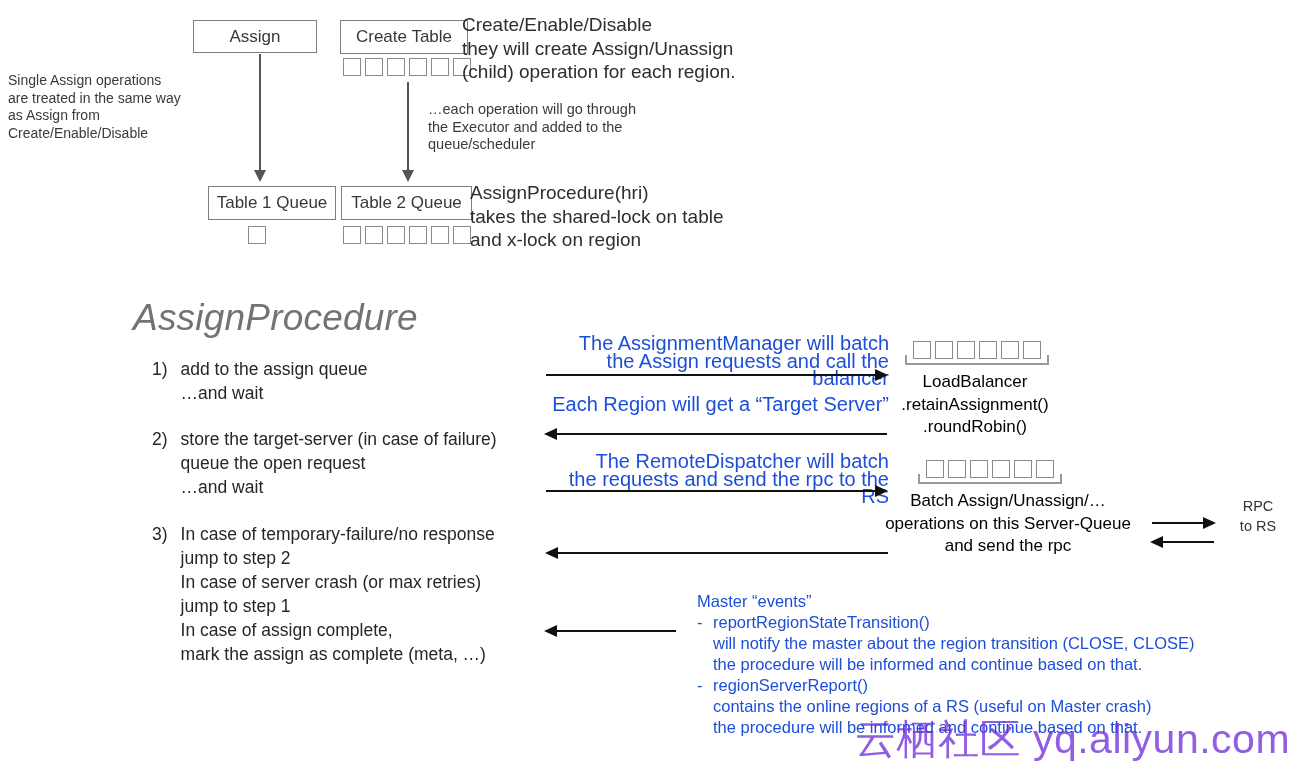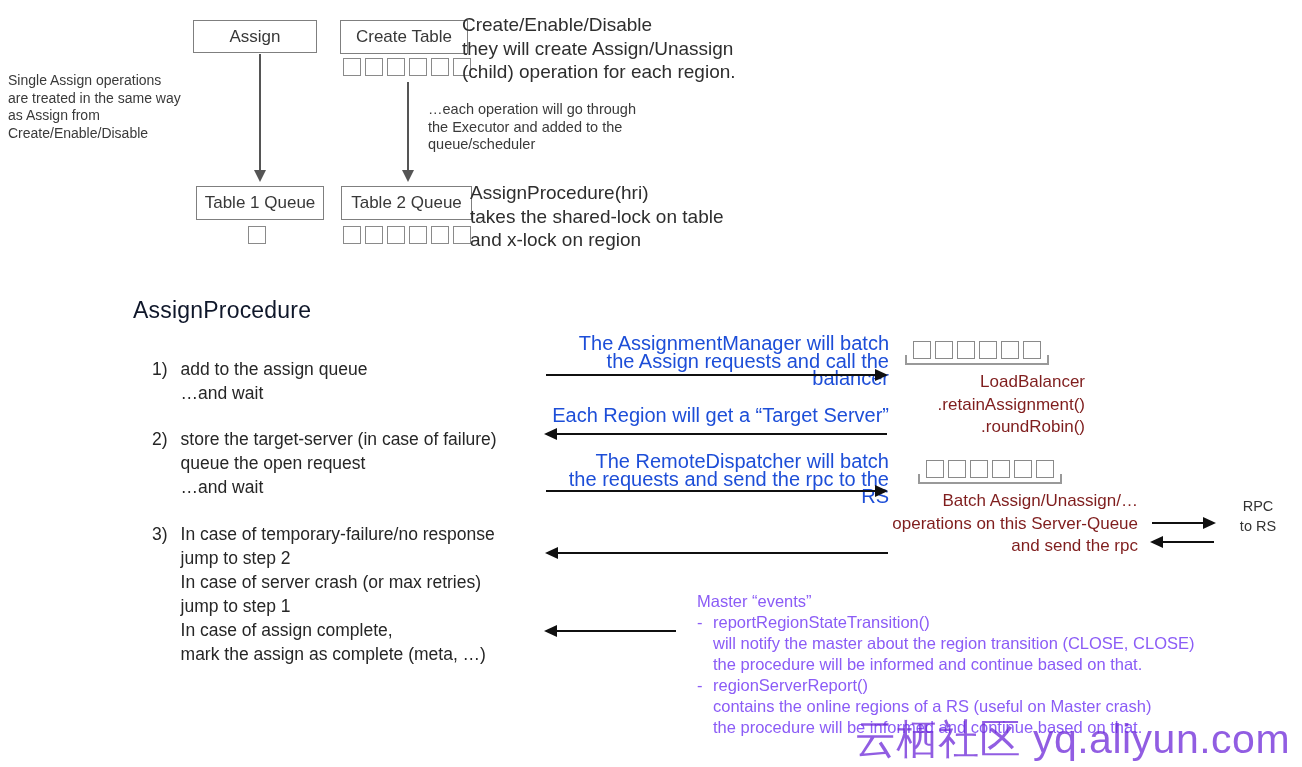--- a/index.html
+++ b/index.html
@@ -35,26 +35,26 @@
   }
   .arrow-v{position:absolute;width:1.8px;background:#555;}
   .arrow-v::after{
     content:'';position:absolute;bottom:-2px;left:-5px;width:0;height:0;
     border-top:12px solid #555;border-left:6px solid transparent;border-right:6px solid transparent;
   }
   
   .note-sm{font-size:14px;line-height:17.5px;color:#3a3a3a;}
   .note-md{font-size:14.5px;line-height:17.5px;color:#3a3a3a;}
   .note-lg{font-size:19px;line-height:23.5px;color:#2e2e2e;}
-  .heading{font-size:23px;color:#0f172a;letter-spacing:0.2px;}
+  .heading{font-size:37px;color:#737373;letter-spacing:0.2px;font-style:italic;}
   .step{position:absolute;display:flex;gap:13px;font-size:17.5px;line-height:24px;color:#262626;}
   .flow-label{position:absolute;font-size:20px;line-height:17.5px;color:#1d4ed8;text-align:right;}
-  .block-txt{position:absolute;font-size:17px;line-height:22.5px;color:#7f1d1d;text-align:right;}
+  .block-txt{position:absolute;font-size:17px;line-height:22.5px;color:#000000;text-align:center;}
   .rpc-txt{position:absolute;font-size:14.5px;line-height:20px;color:#333;text-align:center;}
-  .master{position:absolute;font-size:16.5px;line-height:21px;color:#8b5cf6;}
+  .master{position:absolute;font-size:16.5px;line-height:21px;color:#1d4ed8;}
   .master-title{margin-bottom:0;}
   .m-item{display:flex;gap:10px;}
   .m-dash{width:6px;flex:none;}
   .watermark{
     position:absolute;font-size:41px;color:#6d28d9;opacity:0.75;
     letter-spacing:0.5px;white-space:nowrap;
   }
 </style>
 </head>
 <body>
@@ -87,21 +87,21 @@
 they will create Assign/Unassign
 (child) operation for each region.</div>
 
   <div class="arrow-v" style="left:259px;top:54px;height:126px;"></div>
   <div class="arrow-v" style="left:407px;top:82px;height:98px;"></div>
 
   <div class="abs note-md center pre" style="left:428px;top:101px;width:228px;">…each operation will go through
 the Executor and added to the
 queue/scheduler</div>
 
-  <div class="node-box" style="left:196px;top:186px;width:126px;height:32px;">
+  <div class="node-box" style="left:208px;top:186px;width:126px;height:32px;">
     <span>Table 1 Queue</span>
   </div>
 
   <div class="node-box" style="left:341px;top:186px;width:129px;height:32px;">
     <span>Table 2 Queue</span>
   </div>
 
   <div class="squares" style="left:248px;top:226px;">
       <div class="sq"></div>
     </div>
@@ -140,21 +140,21 @@
 In case of server crash (or max retries)
 jump to step 1
 In case of assign complete,
 mark the assign as complete (meta, …)</span>
   </div>
 
   <div class="flow-label pre" style="left:545px;top:335px;width:344px;">The AssignmentManager will batch
 the Assign requests and call the balancer</div>
   <div class="arrow-h right" style="left:546px;top:374px;width:340px;"></div>
 
-  <div class="flow-label pre" style="left:545px;top:407px;width:344px;">Each Region will get a “Target Server”</div>
+  <div class="flow-label pre" style="left:545px;top:396px;width:344px;">Each Region will get a “Target Server”</div>
   <div class="arrow-h left" style="left:546px;top:433px;width:341px;"></div>
 
   <div class="flow-label pre" style="left:545px;top:453px;width:344px;">The RemoteDispatcher will batch
 the requests and send the rpc to the RS</div>
   <div class="arrow-h right" style="left:546px;top:490px;width:340px;"></div>
 
   <div class="tray" style="left:905px;top:339px;">
       <div class="sq"></div>
       <div class="sq"></div>
       <div class="sq"></div>

